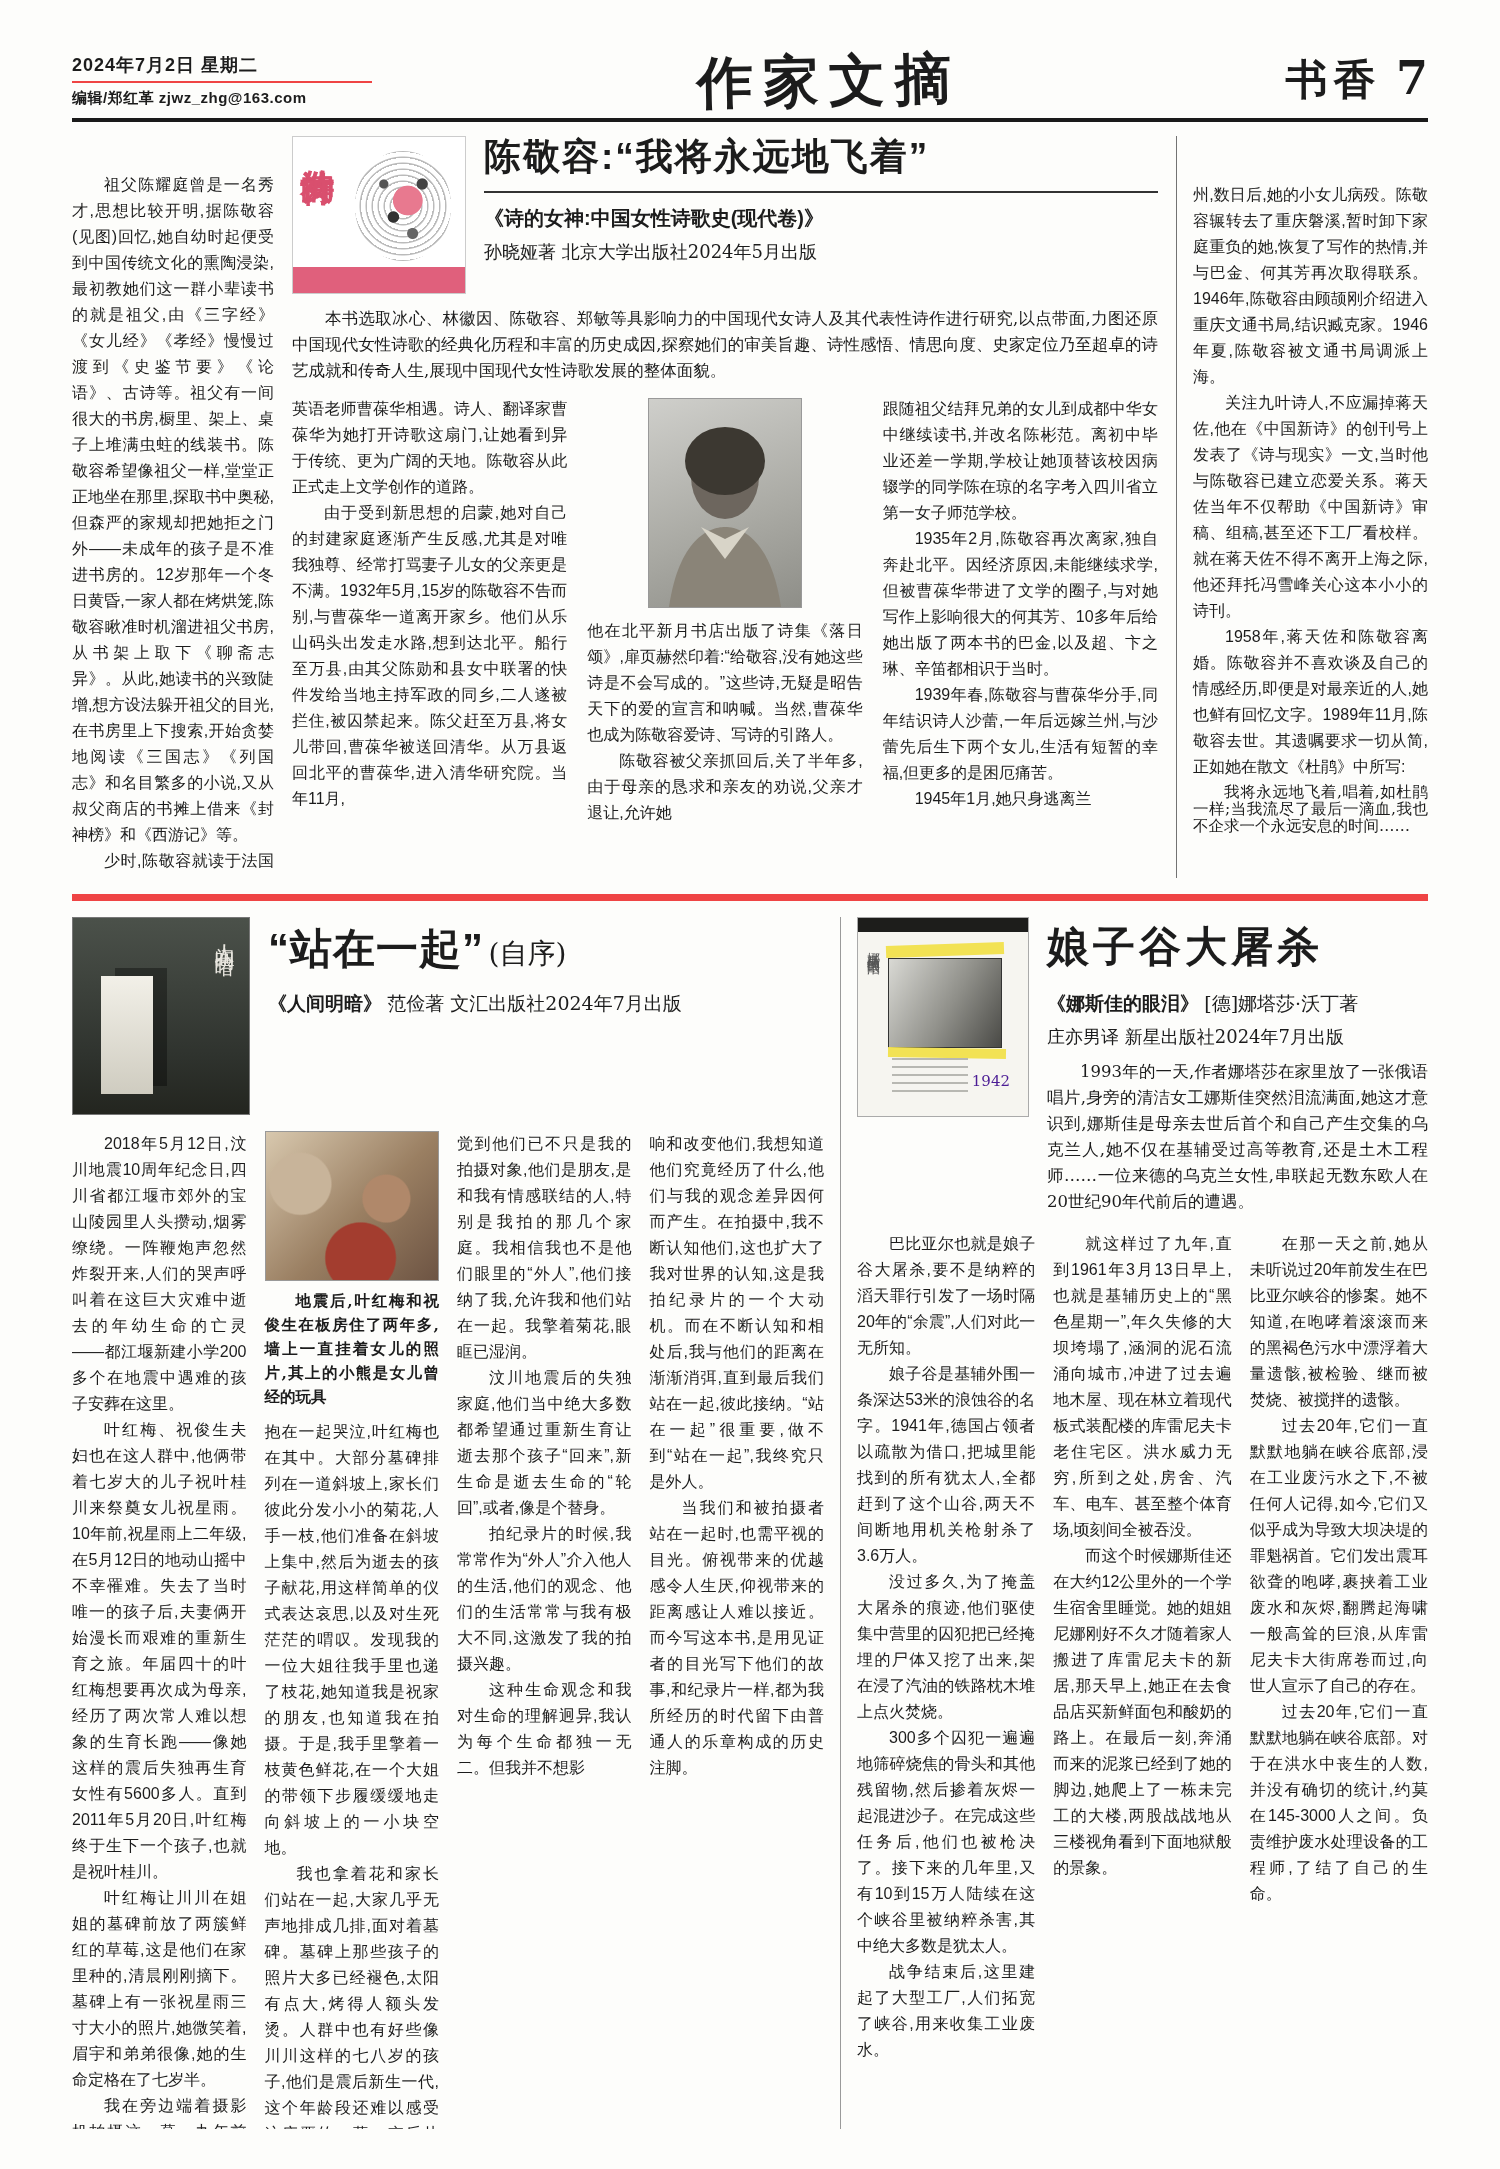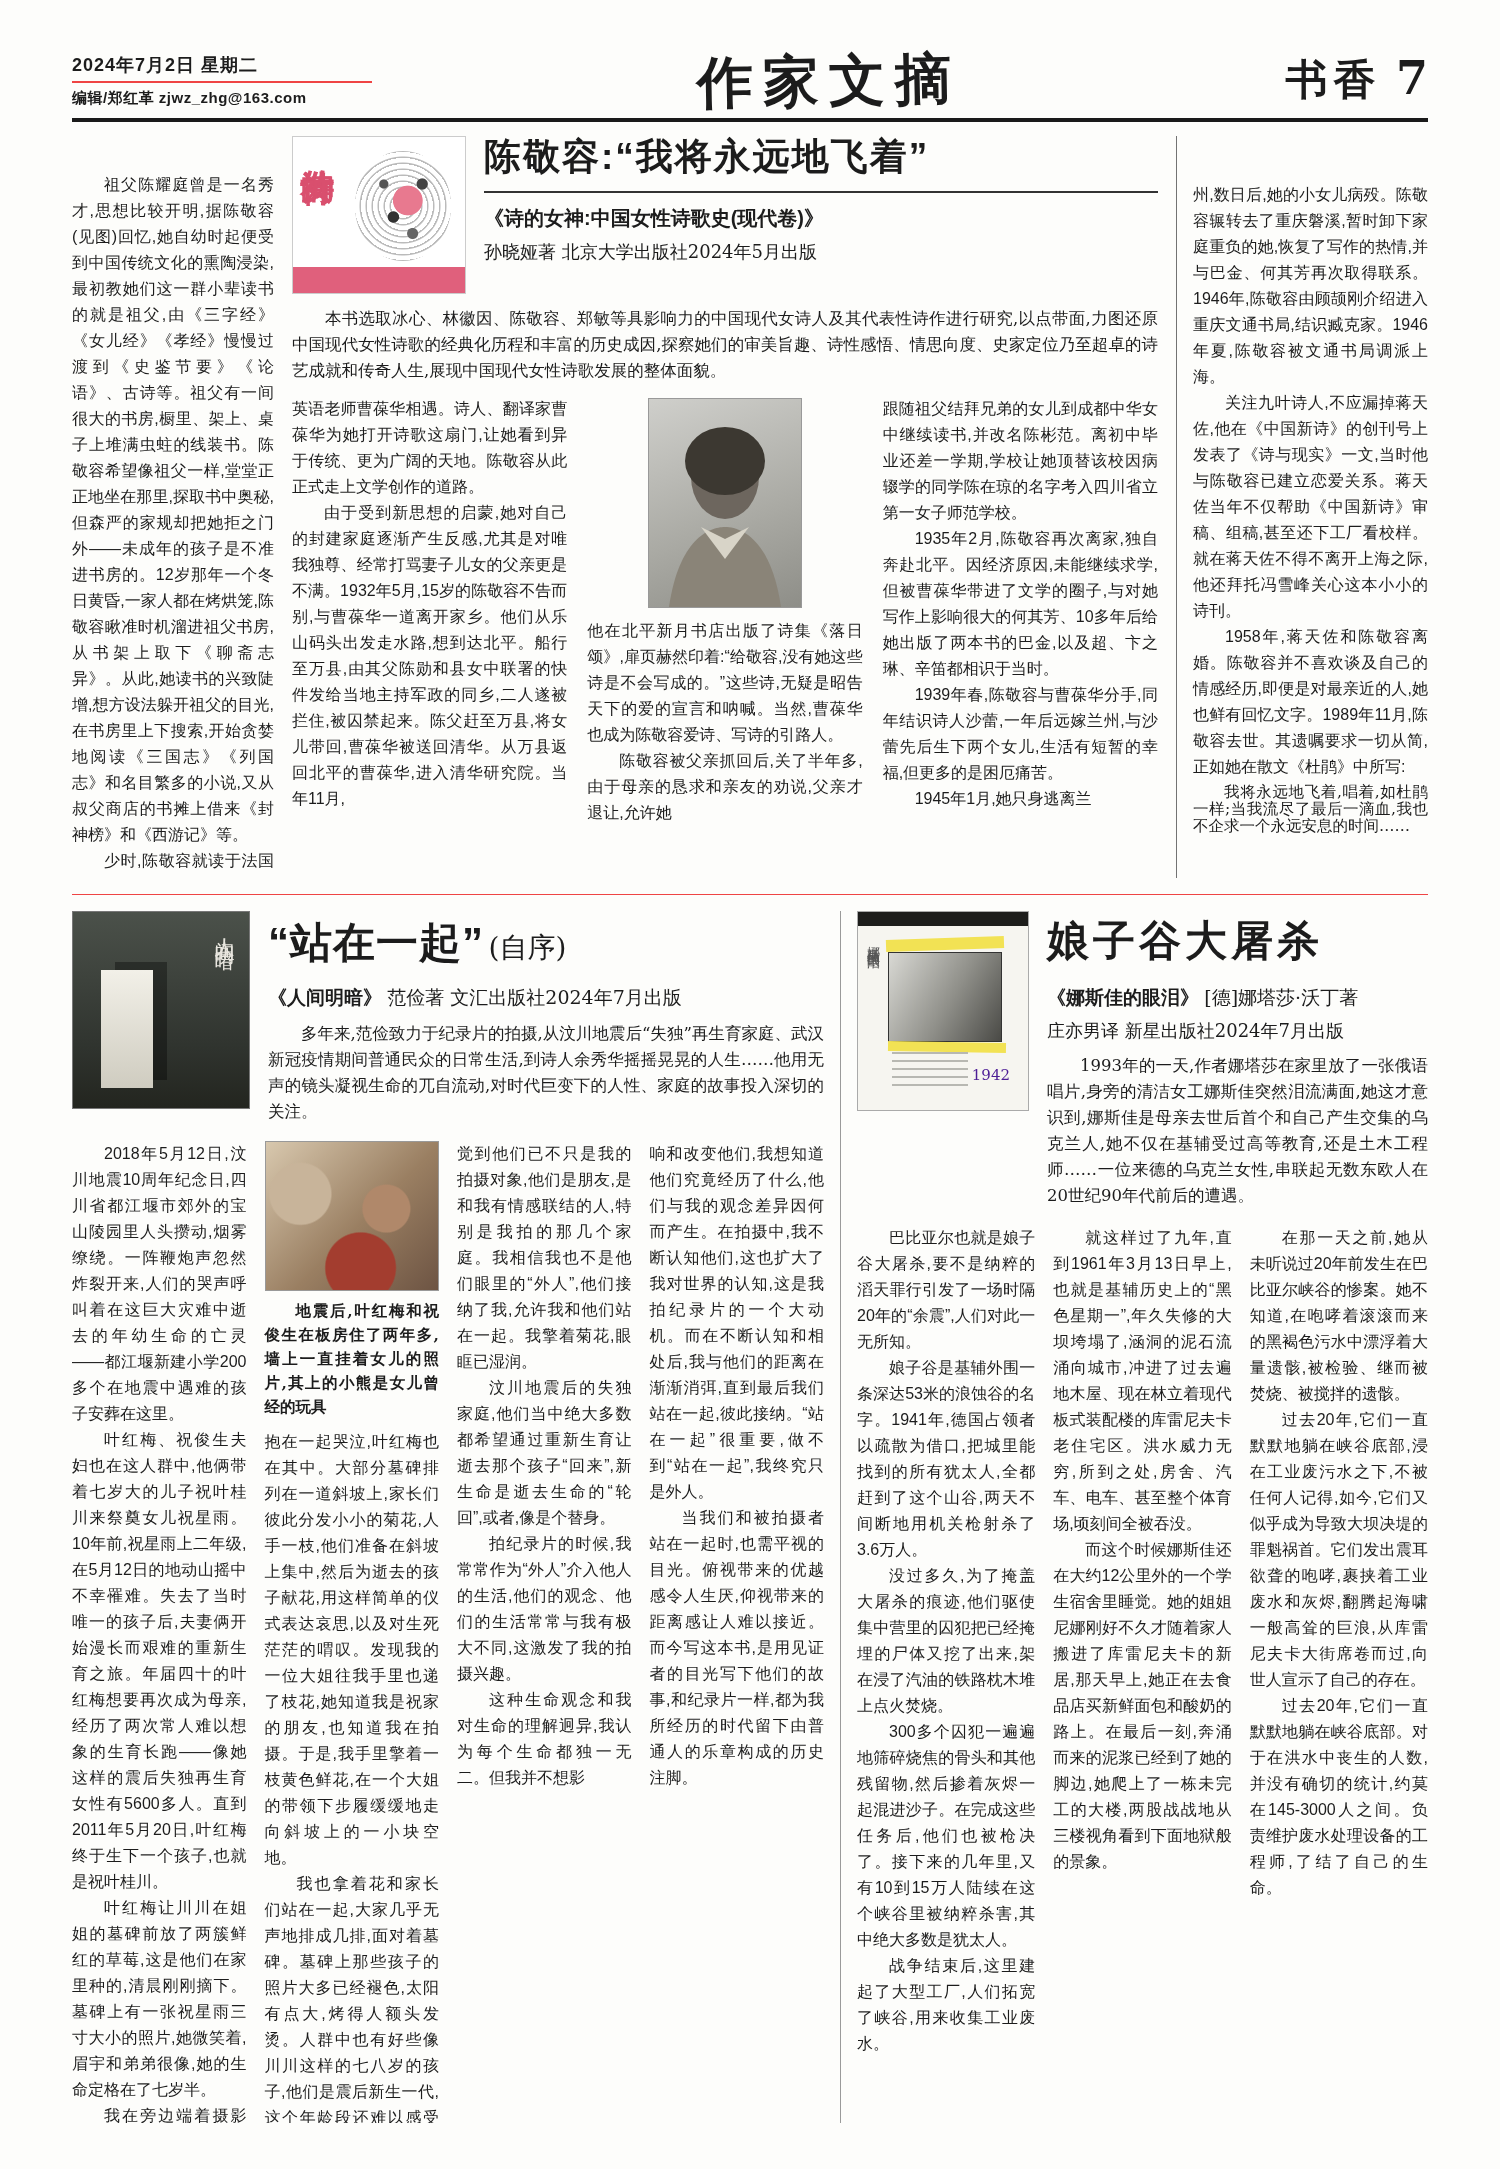--- a/index.html
+++ b/index.html
@@ -47,21 +47,21 @@
   .a1intro{margin-top:12px;}
   .a1intro p{font-size:16.5px;line-height:26px;text-align:justify;}
   .a1body{display:flex;gap:20px;margin-top:12px;}
   .a1bcol{flex:1;min-width:0;}
   .photo1{width:152px;height:208px;margin:2px auto 10px;background:linear-gradient(160deg,#cfcfcb,#a9a9a3 60%,#8e8e88);
           border:1px solid #999;position:relative;overflow:hidden;}
   .photo1 svg{position:absolute;left:0;top:0;}
   .poem{margin-top:4px;}
   .poem p{font-size:15.5px;line-height:17px;text-align:justify;font-family:"DejaVu Serif",serif;}
   
-  .bottom{display:flex;margin-top:16px;border-top:1px solid #ef4444;padding-top:16px;height:1212px;overflow:hidden;}
+  .bottom{display:flex;margin-top:16px;border-top:7px solid #ef4444;padding-top:16px;height:1212px;overflow:hidden;}
   .vrule{width:1px;background:#9a9a9a;margin:0 16px;flex:none;}
   
   .art2{width:752px;flex:none;overflow:hidden;}
   .a2head{display:flex;gap:18px;}
   .cover2{width:176px;height:196px;flex:none;background:linear-gradient(180deg,#4b514a,#2f332e 70%,#23251f);
           position:relative;border:1px solid #777;overflow:hidden;}
   .cover2-title{position:absolute;right:10px;top:10px;writing-mode:vertical-rl;color:#e8e6df;
                 font-family:"DejaVu Serif",serif;font-size:20px;letter-spacing:4px;}
   .cover2-door{position:absolute;left:28px;top:58px;width:52px;height:118px;background:linear-gradient(180deg,#f2f0e8,#cfccc0);
                box-shadow:14px -8px 0 rgba(0,0,0,.35);}
@@ -196,23 +196,20 @@
         </div>
         <div class="a2right">
           <div class="a2title-row">
             <span class="a2title-main">“站在一起”</span>
             <span class="a2title-suffix">(自序)</span>
           </div>
           <div class="a2bk">
             <span>《人间明暗》</span>
             <span class="kai">范俭著  文汇出版社2024年7月出版</span>
           </div>
-          <div class="a2intro kai">
-              <p>多年来,范俭致力于纪录片的拍摄,从汶川地震后“失独”再生育家庭、武汉新冠疫情期间普通民众的日常生活,到诗人余秀华摇摇晃晃的人生……他用无声的镜头凝视生命的兀自流动,对时代巨变下的人性、家庭的故事投入深切的关注。</p>
-            </div>
         </div>
       </div>
       <div class="a2body">
         <div class="a2col bodytext">
             <p>2018年5月12日,汶川地震10周年纪念日,四川省都江堰市郊外的宝山陵园里人头攒动,烟雾缭绕。一阵鞭炮声忽然炸裂开来,人们的哭声呼叫着在这巨大灾难中逝去的年幼生命的亡灵——都江堰新建小学200多个在地震中遇难的孩子安葬在这里。</p>
             <p>叶红梅、祝俊生夫妇也在这人群中,他俩带着七岁大的儿子祝叶桂川来祭奠女儿祝星雨。10年前,祝星雨上二年级,在5月12日的地动山摇中不幸罹难。失去了当时唯一的孩子后,夫妻俩开始漫长而艰难的重新生育之旅。年届四十的叶红梅想要再次成为母亲,经历了两次常人难以想象的生育长跑——像她这样的震后失独再生育女性有5600多人。直到2011年5月20日,叶红梅终于生下一个孩子,也就是祝叶桂川。</p>
             <p>叶红梅让川川在姐姐的墓碑前放了两簇鲜红的草莓,这是他们在家里种的,清晨刚刚摘下。墓碑上有一张祝星雨三寸大小的照片,她微笑着,眉宇和弟弟很像,她的生命定格在了七岁半。</p>
             <p>我在旁边端着摄影机拍摄这一幕。九年前我认识了他们,开始长久的拍摄和相处,见证了他们生命当中的许多重要时刻,他们把我当兄弟一般。</p>
           </div>
         <div class="a2col bodytext">

